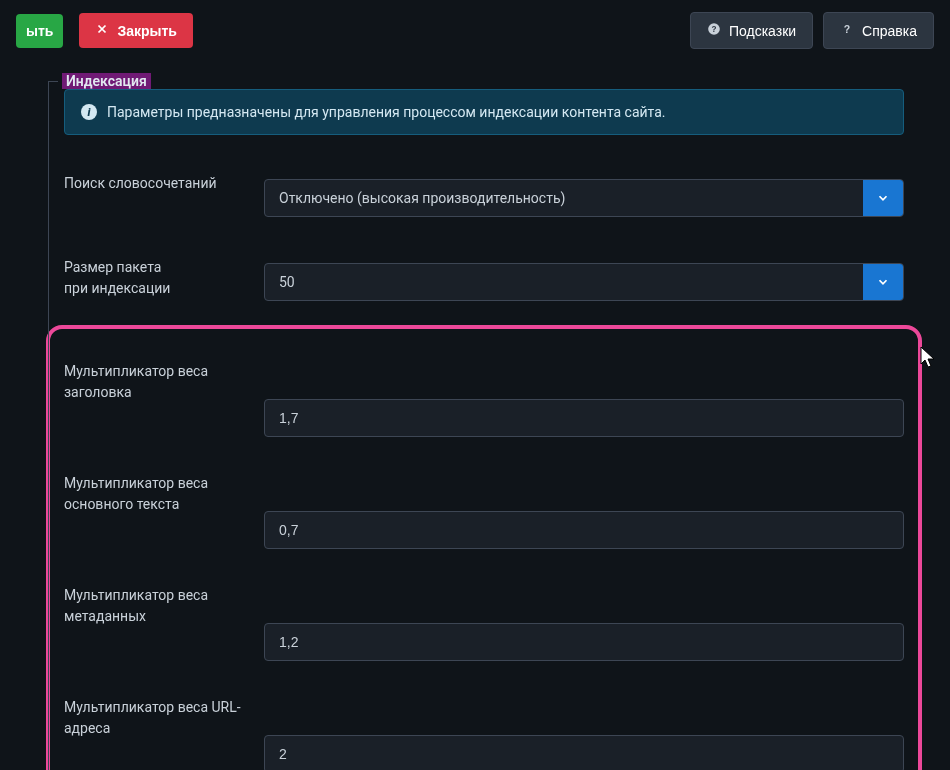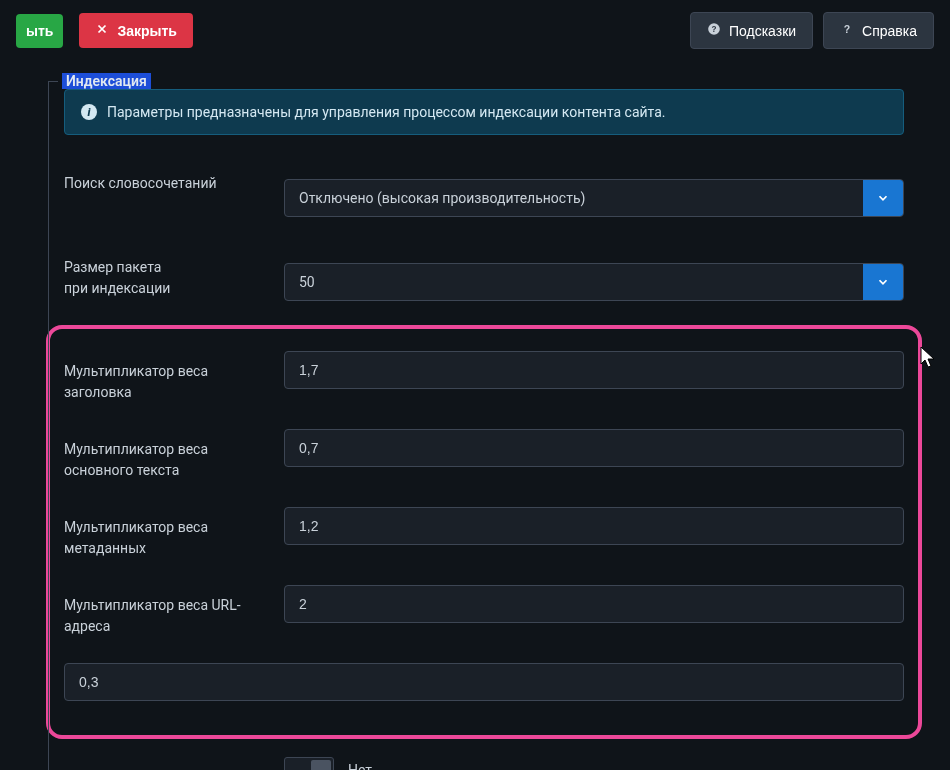--- a/index.html
+++ b/index.html
@@ -69,21 +69,21 @@
       height: 1px;
       background: #3d4654;
     }
     .legend {
       position: absolute;
       top: 4px;
       left: 14px;
       font-size: 14px;
       font-weight: 600;
       color: #e1e8f0;
-      background: #1d4ed8;
+      background: #701a75;
       padding: 0 4px;
     }
     .info-panel {
       background: #0e3a4f;
       border: 1px solid #155d7d;
       border-radius: 4px;
       padding: 14px 16px;
       display: flex;
       align-items: center;
       gap: 10px;
@@ -101,21 +101,20 @@
       align-items: center;
       justify-content: center;
       font-size: 11px;
       font-weight: 900;
       font-style: italic;
       flex-shrink: 0;
     }
     .form-row {
       display: flex;
       align-items: flex-start;
-      gap: 20px;
       margin-bottom: 30px;
     }
     .form-row.tight { margin-bottom: 26px; }
     .form-label {
       width: 200px;
       flex-shrink: 0;
       font-size: 14px;
       color: #c9d1d9;
       padding-top: 10px;
       line-height: 1.5;
@@ -150,20 +149,21 @@
     }
     .text-input {
       width: 100%;
       background: #1a2028;
       border: 1px solid #3d4654;
       border-radius: 4px;
       padding: 10px 14px;
       font-size: 14px;
       color: #c9d1d9;
       outline: none;
+      margin-top: 48px;
     }
     .highlight-box {
       border: 4px solid #ec4899;
       border-radius: 16px;
       padding: 22px 14px 8px 14px;
       margin: -6px -18px 18px -18px;
     }
     .toggle-row {
       display: flex;
       align-items: center;

